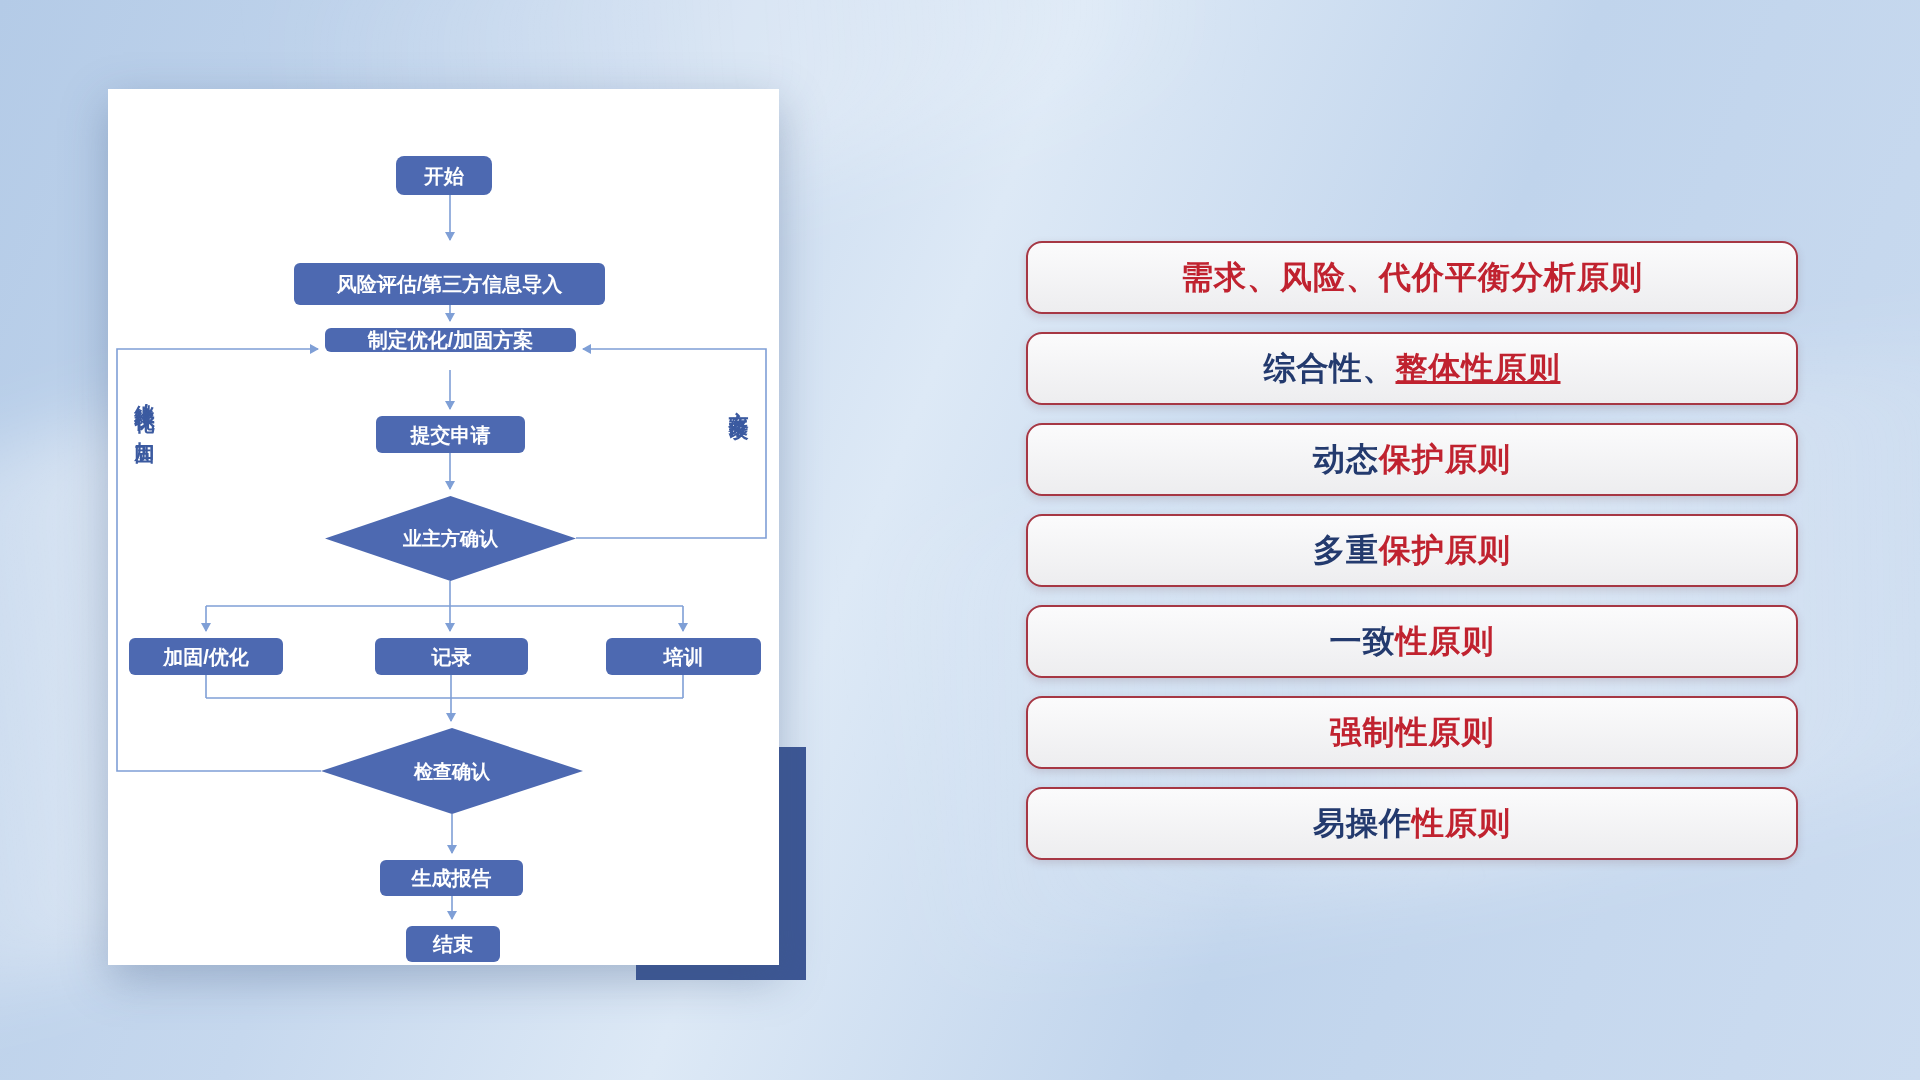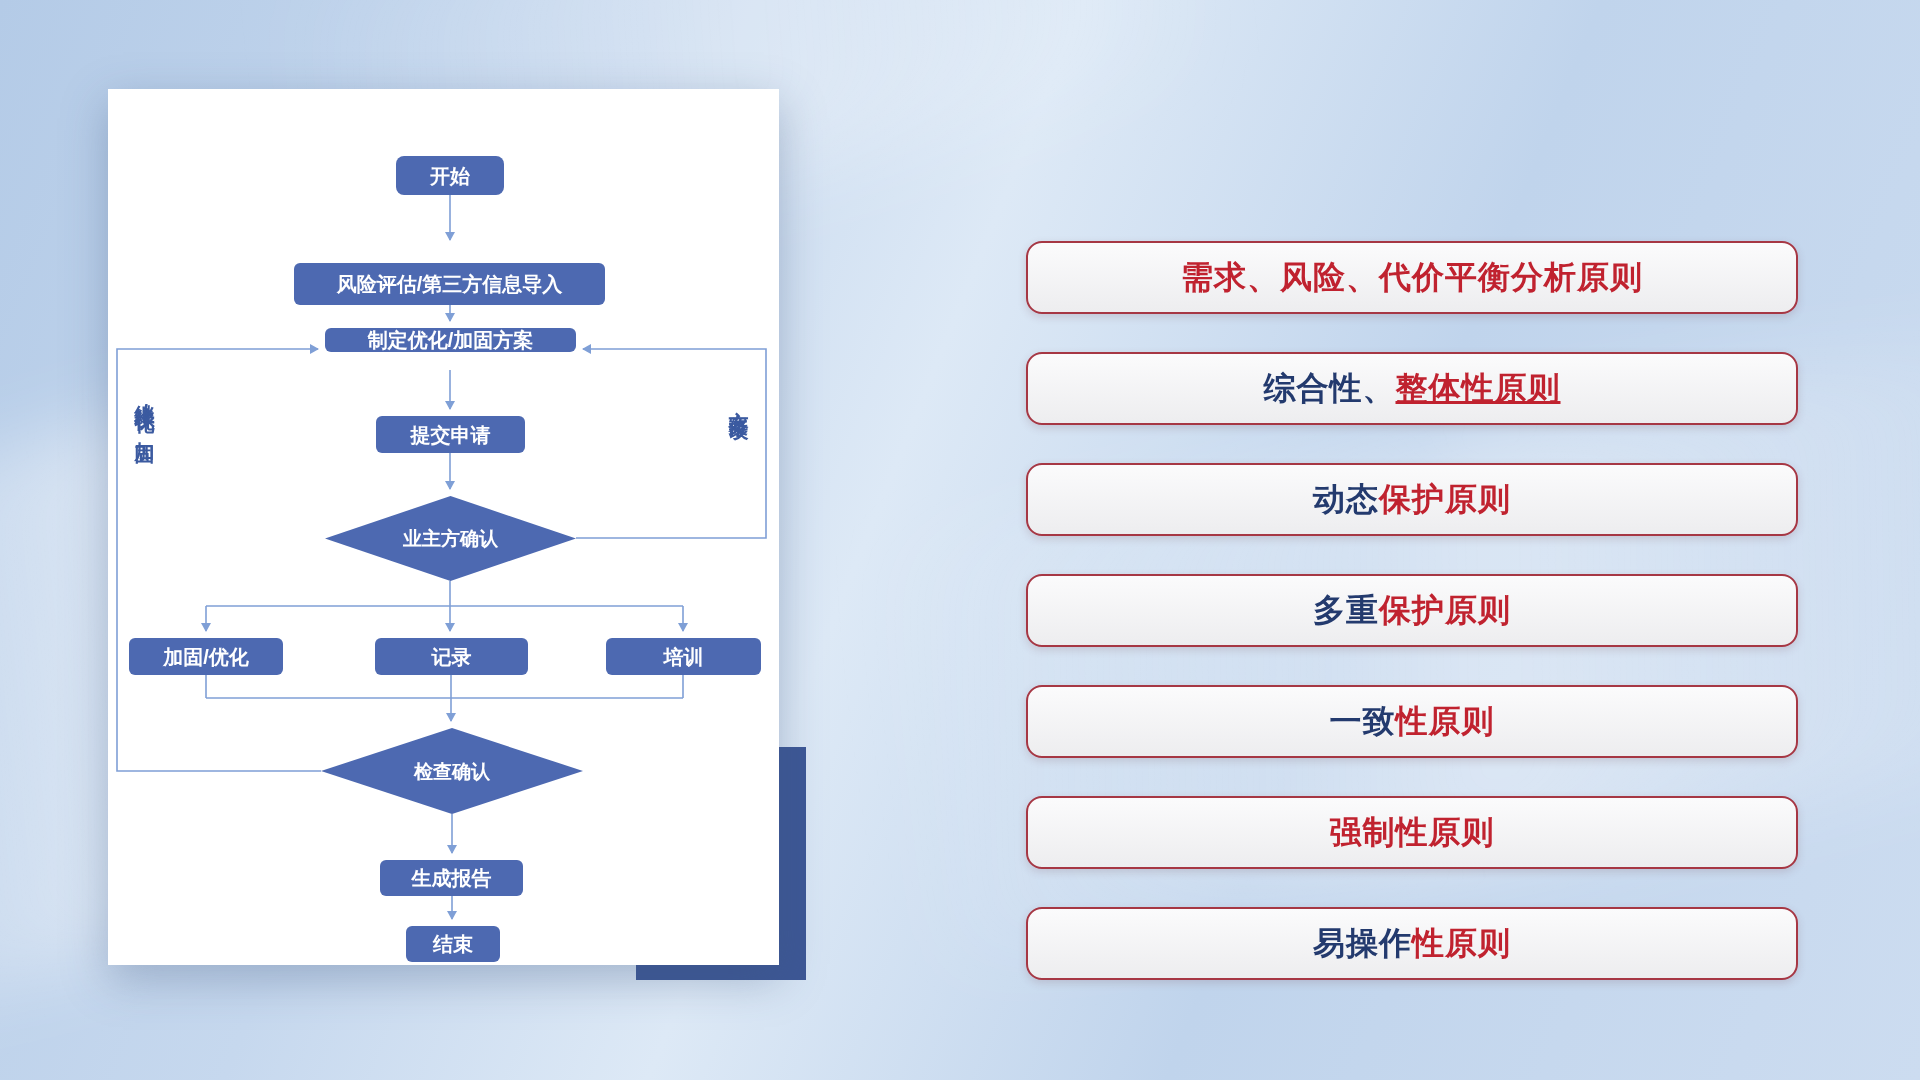--- a/index.html
+++ b/index.html
@@ -26,21 +26,21 @@
   .fc-box,.fc-diamond{position:absolute;background:var(--node_fill);color:#ffffff;
     display:flex;align-items:center;justify-content:center;font-weight:700;line-height:1;}
   .fc-box{font-size:20px;border-radius:6px;}
   .fc-diamond{font-size:19px;clip-path:polygon(50% 0,100% 50%,50% 100%,0 50%);}
   .fc-vlabel{position:absolute;writing-mode:vertical-rl;text-orientation:upright;
     color:var(--loop_label);font-size:20px;font-weight:700;letter-spacing:3px;}
 
   .title{position:absolute;left:1026px;top:110px;width:772px;margin:0;text-align:center;
     color:var(--title);font-size:46px;font-weight:800;letter-spacing:1px;z-index:2;}
   .principles{position:absolute;left:1026px;top:241px;width:772px;display:flex;
-    flex-direction:column;gap:38px;z-index:2;}
+    flex-direction:column;gap:18px;z-index:2;}
   .pill{height:73px;box-sizing:border-box;border:2px solid var(--pill_border);border-radius:16px;
     background:linear-gradient(180deg,#fbfbfc 0%,#ededef 100%);
     display:flex;align-items:center;justify-content:center;
     font-size:32px;font-weight:600;letter-spacing:1px;
     box-shadow:0 3px 8px rgba(110,60,70,.18);}
 </style>
 </head>
 <body>
 
 <div class="stage">
@@ -68,21 +68,21 @@
       <line class="conn" x1="98" y1="586" x2="98" y2="609"></line>
       <line class="conn" x1="575" y1="586" x2="575" y2="609"></line>
       <line class="conn" x1="98" y1="609" x2="575" y2="609"></line>
       <line class="conn" x1="343" y1="586" x2="343" y2="632" marker-end="url(#arr)"></line>
       <line class="conn" x1="344" y1="725" x2="344" y2="764" marker-end="url(#arr)"></line>
       <line class="conn" x1="344" y1="807" x2="344" y2="830" marker-end="url(#arr)"></line>
       <polyline class="conn" points="213,682 9,682 9,260 210,260" marker-end="url(#arr)"></polyline>
       <polyline class="conn" points="468,449 658,449 658,260 475,260" marker-end="url(#arr)"></polyline>
     </svg>
 
-    <div class="fc-box" style="left:288px;top:67px;width:108px;height:39px;border-radius:8px;">开始</div>
+    <div class="fc-box" style="left:288px;top:67px;width:96px;height:39px;border-radius:8px;">开始</div>
     <div class="fc-box" style="left:186px;top:174px;width:311px;height:42px;">风险评估/第三方信息导入</div>
     <div class="fc-box" style="left:217px;top:239px;width:251px;height:24px;">制定优化/加固方案</div>
     <div class="fc-box" style="left:268px;top:327px;width:149px;height:37px;">提交申请</div>
     <div class="fc-diamond" style="left:217px;top:407px;width:251px;height:85px;">业主方确认</div>
     <div class="fc-box" style="left:21px;top:549px;width:154px;height:37px;">加固/优化</div>
     <div class="fc-box" style="left:267px;top:549px;width:153px;height:37px;">记录</div>
     <div class="fc-box" style="left:498px;top:549px;width:155px;height:37px;">培训</div>
     <div class="fc-diamond" style="left:213px;top:639px;width:262px;height:86px;">检查确认</div>
     <div class="fc-box" style="left:272px;top:771px;width:143px;height:36px;">生成报告</div>
     <div class="fc-box" style="left:298px;top:837px;width:94px;height:36px;">结束</div>

